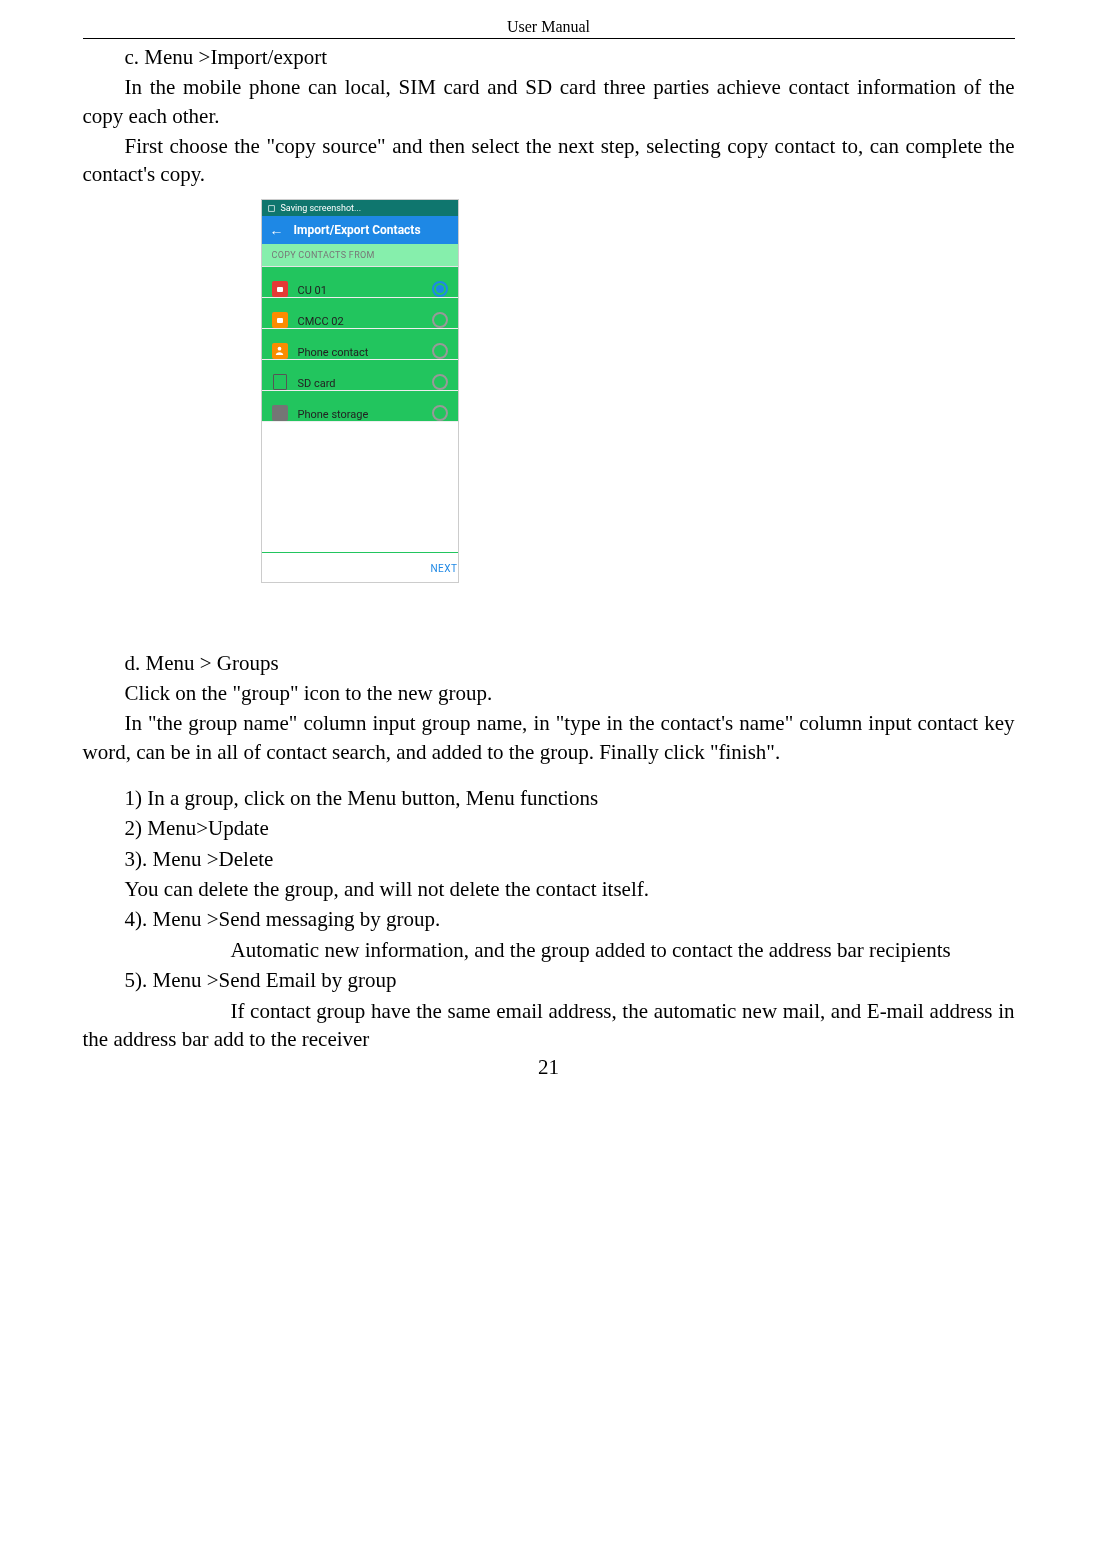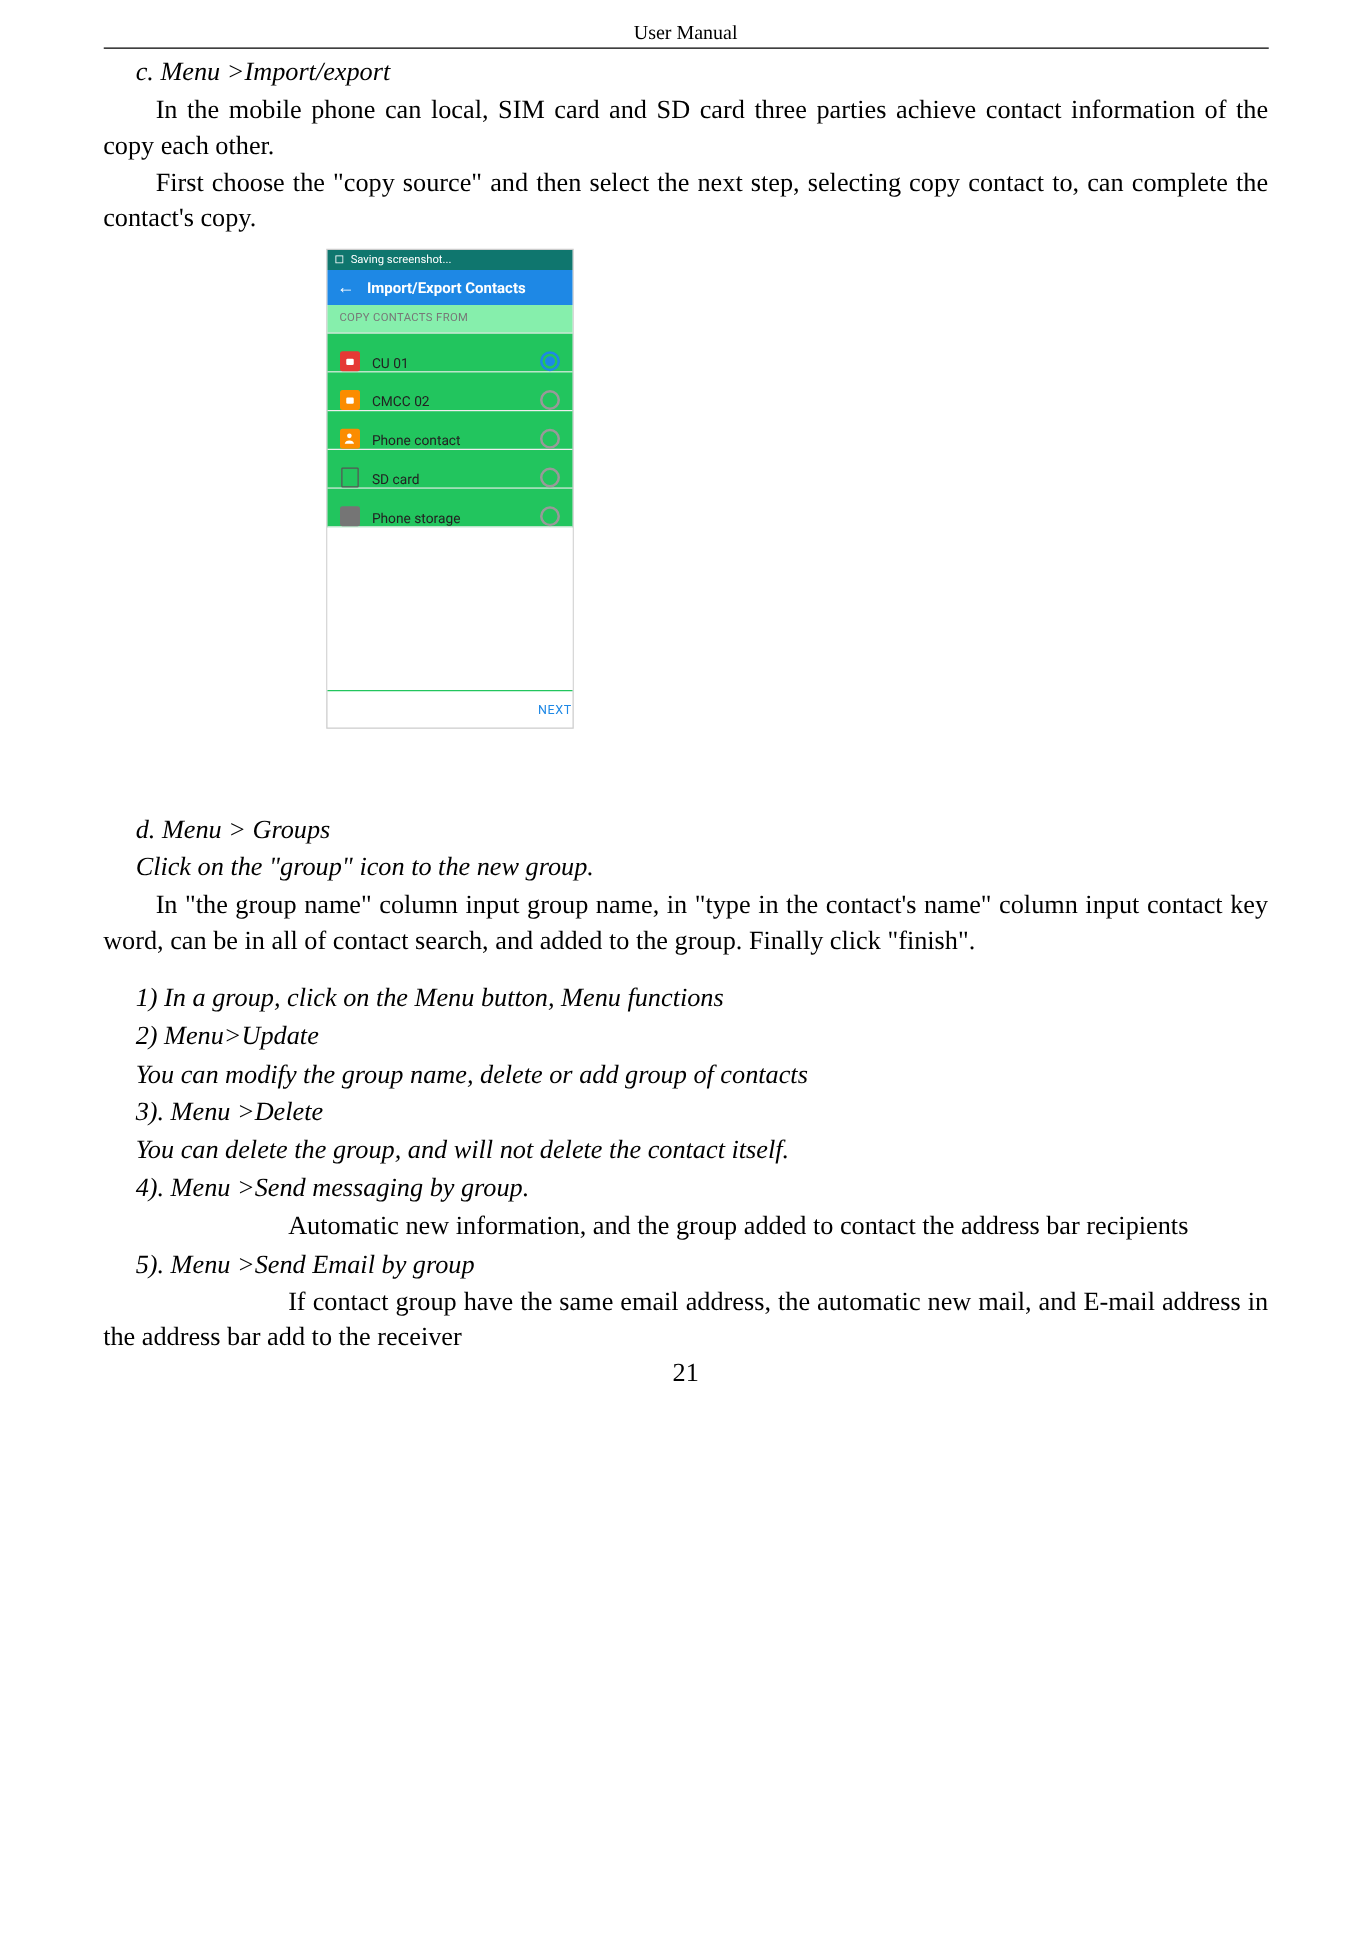--- a/index.html
+++ b/index.html
@@ -29,22 +29,21 @@
     }
     .content {
       padding: 0;
     }
     .p {
       margin: 0 0 2px 0;
       line-height: 1.35;
       text-align: justify;
     }
     .block-indent {
-      margin-left: 26px;
-      font-style: italic;
+      margin-left: 42px;
     }
     .screenshot-wrap {
       margin: 10px 0 10px 178px;
     }
     .phone {
       width: 196px;
       border: 1px solid #ccc;
       background: #fff;
       font-family: -apple-system, Roboto, Arial, sans-serif;
       font-size: 12px;
@@ -253,21 +252,20 @@
     <div class="spacer"></div>
 
     <p class="p block-indent">d.   Menu &gt; Groups</p>
     <p class="p block-indent">Click on the "group" icon to the new group.</p>
     <p class="p" style="text-align:justify;"><span style="display:inline-block;width:42px;"></span><span>In "the group name" column input group name, in "type in the contact's name" column input contact key word, can be in all of contact search, and added to the group. Finally click "finish".</span></p>
 
     <p class="p" style="height:14px;"></p>
 
     <p class="p block-indent">1)    In a group, click on the Menu button,    Menu functions</p>
     <p class="p block-indent">2)    Menu&gt;Update</p>
-    <p class="p block-indent">You can modify the group name, delete or add group of contacts</p>
     <p class="p block-indent">3).    Menu &gt;Delete</p>
     <p class="p block-indent">You can delete the group, and will not delete the contact itself.</p>
     <p class="p block-indent">4).    Menu &gt;Send messaging by group.</p>
     <p class="p deep-indent">Automatic new information, and the group added to contact the address bar recipients</p>
     <p class="p block-indent">5).    Menu &gt;Send Email by group</p>
     <p class="p"><span style="display:inline-block;width:148px;"></span><span>If contact group have the same email address, the automatic new mail, and E-mail address in the address bar add to the receiver</span></p>
   </div>
 
   <div class="page-number">21</div>
 </div>

